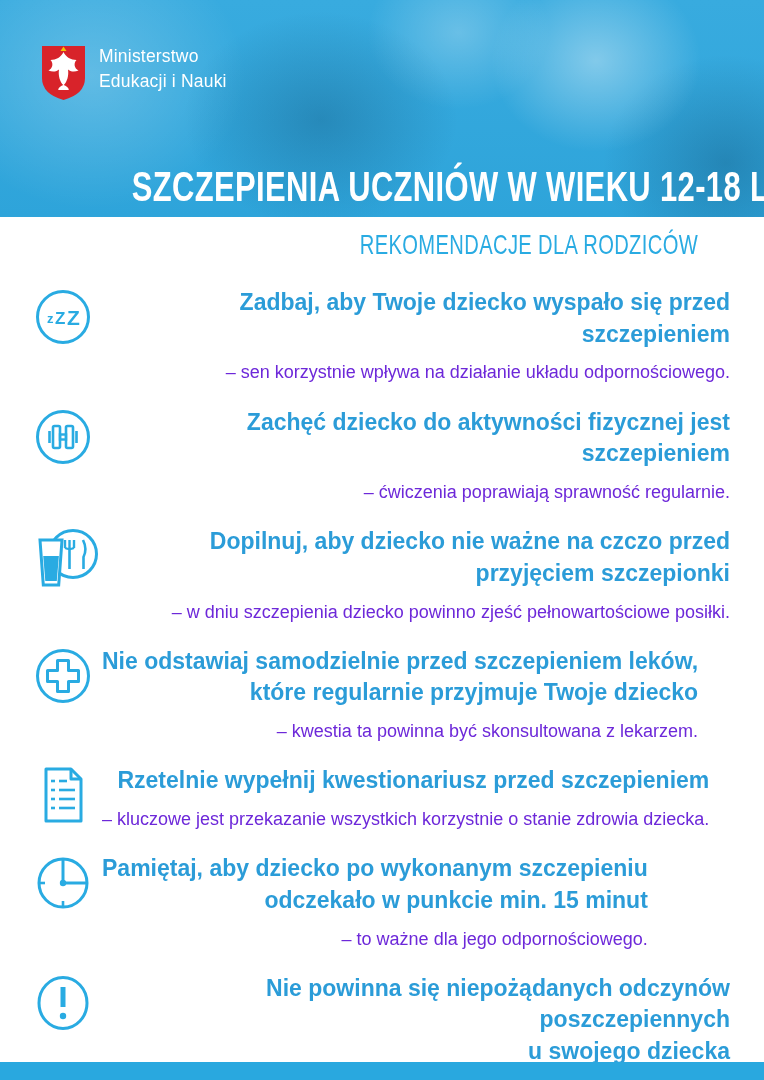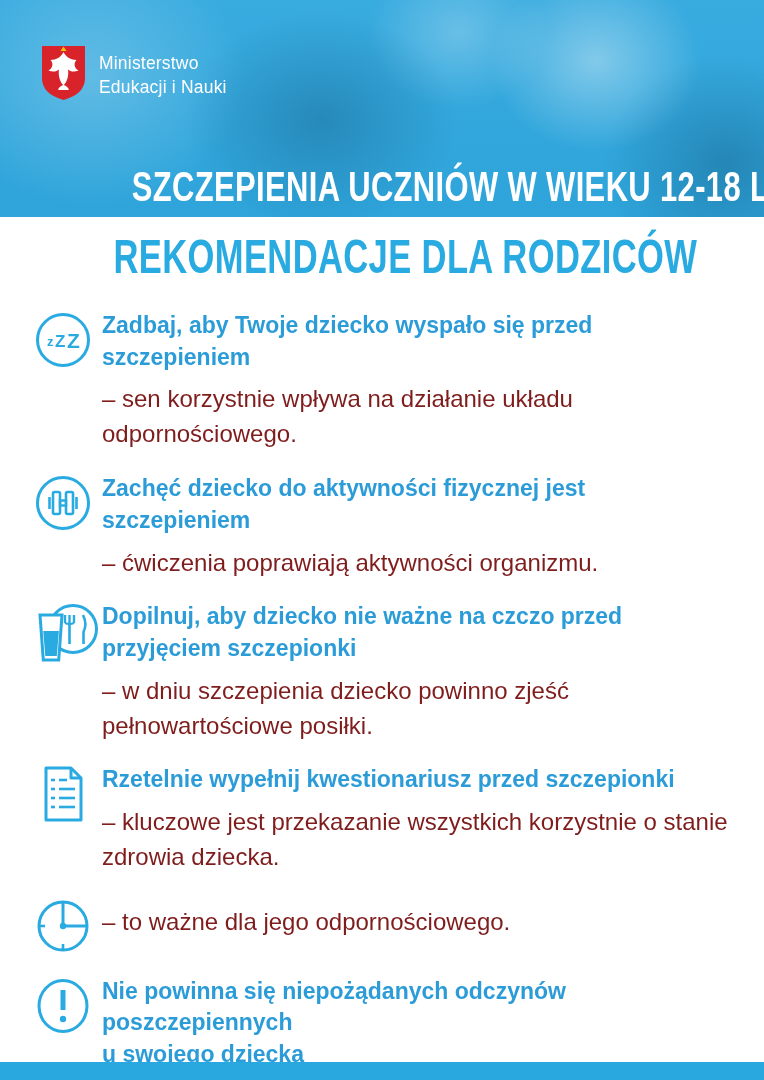--- a/index.html
+++ b/index.html
@@ -14,46 +14,46 @@
   .hero {
     position:relative; height:217px;
     background:
       radial-gradient(ellipse 150px 130px at 78% 28%, rgba(255,255,255,0.38), rgba(255,255,255,0) 70%),
       radial-gradient(ellipse 190px 150px at 42% 55%, rgba(8,60,96,0.28), rgba(8,60,96,0) 72%),
       radial-gradient(ellipse 220px 190px at 12% 35%, rgba(255,255,255,0.22), rgba(255,255,255,0) 70%),
       radial-gradient(ellipse 170px 150px at 95% 75%, rgba(8,60,96,0.30), rgba(8,60,96,0) 72%),
       radial-gradient(ellipse 130px 110px at 60% 15%, rgba(255,255,255,0.25), rgba(255,255,255,0) 70%),
       linear-gradient(180deg, #38abdf 0%, #2ea4da 100%);
   }
-  .brand { position:absolute; left:40px; top:44px; display:flex; align-items:center; gap:12px; }
+  .brand { position:absolute; left:40px; top:44px; display:flex; gap:12px; }
   .brand-name { color:#ffffff; font-size:17.5px; line-height:1.4; letter-spacing:0.2px; }
   .hero-title {
     position:absolute; left:0; right:0; bottom:6px; text-align:center;
     color:#ffffff; font-weight:bold; font-size:43px; letter-spacing:0.5px;
   }
   .condensed { display:inline-block; transform:scaleX(0.72); transform-origin:center; white-space:nowrap; }
 
   
   .subtitle {
-    text-align:center; margin-top:12px;
-    color:#29abe2; font-weight:bold; font-size:48px; letter-spacing:0.5px;
+    text-align:right; margin-top:12px;
+    color:#29abe2; font-weight:normal; font-size:28px; letter-spacing:0.5px;
   }
 
   
   .items { padding:26px 34px 0 34px; }
   .item { display:flex; align-items:flex-start; margin-bottom:21px; }
   .item-icon { flex:0 0 66px; padding-top:1px; }
   .item-icon svg { display:block; }
-  .item-text { padding-left:2px; max-width:640px; }
+  .item-text { padding-left:2px; max-width:640px;text-align:right; }
   .item-title {
     color:#2b9cd8; font-weight:bold; font-size:23px; line-height:1.38;
     white-space:pre-line;
   }
   .item-desc {
-    color:#7f1d1d; font-size:24px; line-height:1.45; margin-top:9px;
+    color:#6d28d9; font-size:18px; line-height:1.45; margin-top:9px;
   }
 
   
   .footer-bar { position:absolute; left:0; right:0; bottom:0; height:18px; background:#29a8df; }
 </style>
 </head>
 <body>
 
 <div class="page">
 
@@ -106,21 +106,21 @@
           <circle cx="29" cy="29" r="25.5" stroke-width="3"></circle>
           <rect x="19" y="18" width="7" height="22" rx="1.5" stroke-width="2.6"></rect>
           <rect x="32" y="18" width="7" height="22" rx="1.5" stroke-width="2.6"></rect>
           <rect x="26" y="26.5" width="6" height="5" stroke-width="2.4"></rect>
           <line x1="15.5" y1="23" x2="15.5" y2="35" stroke-width="2.6"></line>
           <line x1="42.5" y1="23" x2="42.5" y2="35" stroke-width="2.6"></line>
         </svg>
       </div>
       <div class="item-text">
         <div class="item-title">Zachęć dziecko do aktywności fizycznej jest szczepieniem</div>
-        <div class="item-desc">– ćwiczenia poprawiają aktywności organizmu.</div>
+        <div class="item-desc">– ćwiczenia poprawiają sprawność regularnie.</div>
       </div>
     </div>
 
     <div class="item">
       <div class="item-icon">
         <svg width="64" height="62" viewBox="0 0 64 62" fill="none" stroke="#29abe2">
           <circle cx="39" cy="27" r="23.5" stroke-width="3"></circle>
           <line x1="31" y1="13" x2="31" y2="21" stroke-width="2.4"></line>
           <line x1="35.5" y1="13" x2="35.5" y2="21" stroke-width="2.4"></line>
           <line x1="40" y1="13" x2="40" y2="21" stroke-width="2.4"></line>
@@ -130,54 +130,69 @@
           <polygon points="6,13 28,13 24.7,58 9.3,58" fill="#ffffff" stroke-width="3"></polygon>
           <polygon points="9.2,29 24.9,29 22.8,54 11.3,54" fill="#29abe2" stroke="none"></polygon>
         </svg>
       </div>
       <div class="item-text">
         <div class="item-title">Dopilnuj, aby dziecko nie ważne na czczo przed przyjęciem szczepionki</div>
         <div class="item-desc">– w dniu szczepienia dziecko powinno zjeść pełnowartościowe posiłki.</div>
       </div>
     </div>
 
+    <div class="item">
+      <div class="item-icon">
+        <svg width="58" height="58" viewBox="0 0 58 58" fill="none" stroke="#29abe2">
+          <circle cx="29" cy="29" r="25.5" stroke-width="3"></circle>
+          <path d="M23.5 13.5 h11 v10 h10 v11 h-10 v10 h-11 v-10 h-10 v-11 h10 z" stroke-width="3" stroke-linejoin="round"></path>
+        </svg>
+      </div>
+      <div class="item-text">
+        <div class="item-title">Nie odstawiaj samodzielnie przed szczepieniem leków,
+które regularnie przyjmuje Twoje dziecko</div>
+        <div class="item-desc">– kwestia ta powinna być skonsultowana z lekarzem.</div>
+      </div>
+    </div>
 
     <div class="item">
       <div class="item-icon">
         <svg width="58" height="58" viewBox="0 0 58 58" fill="none" stroke="#29abe2">
           <path d="M12 3 h25 l10 10 v42 h-35 z" stroke-width="3" stroke-linejoin="round"></path>
           <path d="M37 3 v10 h10" stroke-width="3" stroke-linejoin="round"></path>
           <line x1="17" y1="15" x2="21" y2="15" stroke-width="2.6"></line>
           <line x1="25" y1="15" x2="33" y2="15" stroke-width="2.6"></line>
           <line x1="17" y1="24" x2="21" y2="24" stroke-width="2.6"></line>
           <line x1="25" y1="24" x2="41" y2="24" stroke-width="2.6"></line>
           <line x1="17" y1="33" x2="21" y2="33" stroke-width="2.6"></line>
           <line x1="25" y1="33" x2="41" y2="33" stroke-width="2.6"></line>
           <line x1="17" y1="42" x2="21" y2="42" stroke-width="2.6"></line>
           <line x1="25" y1="42" x2="41" y2="42" stroke-width="2.6"></line>
         </svg>
       </div>
       <div class="item-text">
-        <div class="item-title">Rzetelnie wypełnij kwestionariusz przed szczepionki</div>
+        <div class="item-title">Rzetelnie wypełnij kwestionariusz przed szczepieniem</div>
         <div class="item-desc">– kluczowe jest przekazanie wszystkich korzystnie o stanie zdrowia dziecka.</div>
       </div>
     </div>
 
     <div class="item">
       <div class="item-icon">
         <svg width="58" height="58" viewBox="0 0 58 58" fill="none" stroke="#29abe2">
           <circle cx="29" cy="29" r="24" stroke-width="3"></circle>
           <line x1="29" y1="29" x2="29" y2="6" stroke-width="3"></line>
           <line x1="29" y1="29" x2="52" y2="29" stroke-width="3"></line>
           <line x1="6" y1="29" x2="11" y2="29" stroke-width="2.6"></line>
           <line x1="29" y1="47" x2="29" y2="52" stroke-width="2.6"></line>
           <circle cx="29" cy="29" r="3.2" fill="#29abe2" stroke="none"></circle>
         </svg>
       </div>
       <div class="item-text">
+        <div class="item-title">Pamiętaj, aby dziecko po wykonanym szczepieniu
+odczekało w punkcie min. 15 minut</div>
         <div class="item-desc">– to ważne dla jego odpornościowego.</div>
       </div>
     </div>
 
     <div class="item">
       <div class="item-icon">
         <svg width="58" height="58" viewBox="0 0 58 58" fill="none" stroke="#29abe2">
           <ellipse cx="29" cy="29" rx="24" ry="25.5" stroke-width="3"></ellipse>
           <line x1="29" y1="13" x2="29" y2="33" stroke-width="5"></line>
           <circle cx="29" cy="42" r="3.2" fill="#29abe2" stroke="none"></circle>

